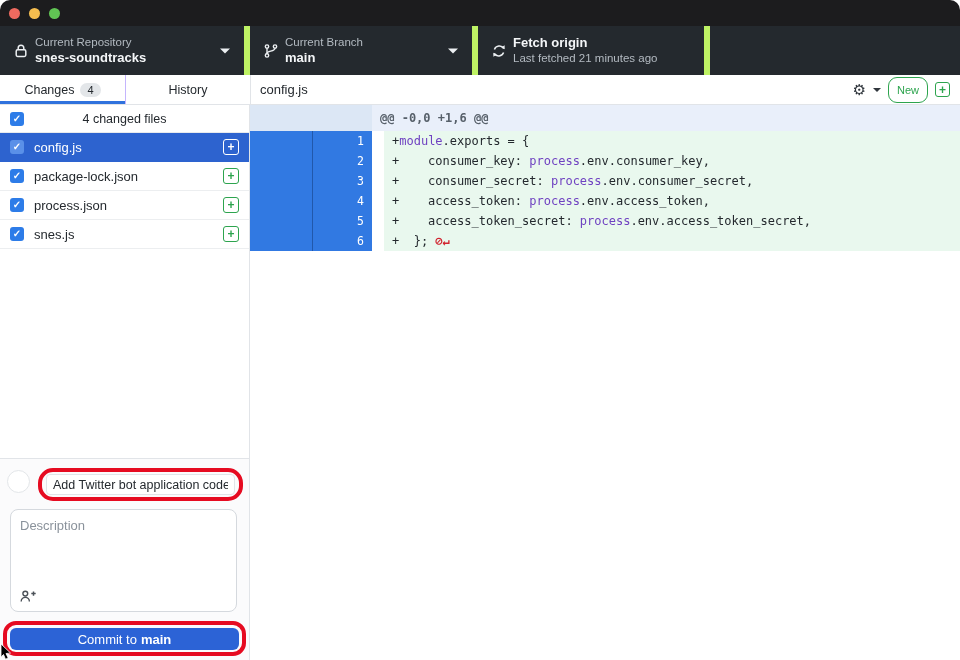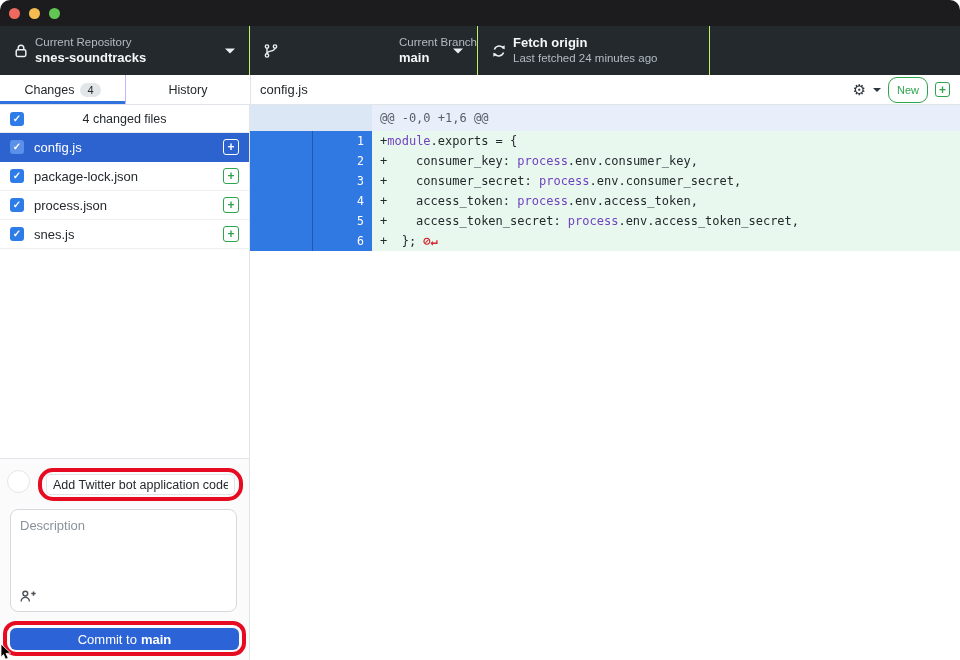--- a/index.html
+++ b/index.html
@@ -11,23 +11,23 @@
   
   .titlebar { position:absolute; top:0; left:0; right:0; height:26px; background:#1c1c1e; }
   .traffic { position:absolute; top:8px; left:9px; display:flex; gap:9px; }
   .light { width:11px; height:11px; border-radius:50%; }
   .light.red    { background:#ee6a5f; }
   .light.yellow { background:#f5bd4f; }
   .light.green  { background:#61c554; }
 
   
   .toolbar { position:absolute; top:26px; left:0; right:0; height:49px; background:#24292e; display:flex; }
-  .tb-section { position:relative; display:flex; align-items:center; border-right:1px solid #bef264; }
+  .tb-section { position:relative; display:flex; align-items:center; border-right:6px solid #bef264; }
   .tb-section.repo   { width:250px; }
-  .tb-section.branch { width:228px;justify-content:flex-end; }
+  .tb-section.branch { width:228px; }
   .tb-section.fetch  { width:232px; }
   .tb-icon { position:absolute; left:13px; top:50%; transform:translateY(-50%); width:16px; height:16px; }
   .tb-text { margin-left:35px; line-height:1.25; }
   .tb-label { font-size:11.5px; color:#b3bac1; }
   .tb-value { font-size:13px; font-weight:bold; color:#f4f6f8; }
   .tb-chevron { position:absolute; right:14px; top:50%; transform:translateY(-50%);
                 width:0; height:0; border-left:5px solid transparent; border-right:5px solid transparent;
                 border-top:5px solid #eceff2; }
   .tb-sub { font-size:11.5px; color:#b3bac1; font-weight:normal; }
 
@@ -89,29 +89,29 @@
   .description-box textarea::placeholder { color:#8a929b; }
   .coauthor-icon { position:absolute; left:8px; bottom:7px; width:18px; height:16px; }
   .commit-btn { position:absolute; left:10px; top:169px; width:229px; height:22px;
                 background:#2c63d6; border:none; border-radius:6px; color:#fff; font-size:13px;
                 font-family:"Liberation Sans", sans-serif; display:flex; align-items:center; justify-content:center; }
   .commit-btn b { margin-left:4px; }
 
   
   .main-pane { position:absolute; top:105px; left:250px; right:0; bottom:0; background:#fff;
                font-family:"DejaVu Sans Mono", monospace; }
-  .hunk-row { display:flex; height:26px; }
+  .hunk-row { display:flex; height:26px;font-weight:bold; }
   .hunk-gut { width:122px; background:#dce7f5; }
   .hunk-code { flex:1; background:#e9effa; font-size:12px; color:#57606a;
                display:flex; align-items:center; padding-left:8px; white-space:pre; }
   .diff-line { display:flex; height:20px; }
   .gut { background:#3179e2; color:#fff; font-size:11.5px; line-height:20px; text-align:right; }
   .gut.g1 { width:62px; }
   .gut.g2 { width:60px; border-left:1px solid rgba(16,48,104,0.45); padding-right:8px; }
-  .code-cell { flex:1; background:#e9f8ee; font-size:12px; line-height:20px; white-space:pre; padding-left:8px; }
+  .code-cell { flex:1; background:#e9f8ee; font-size:12px; line-height:20px; white-space:pre; padding-left:8px;margin-left:12px; }
   .seg-plain { color:#24292e; }
   .seg-keyword { color:#6f42c1; }
   .seg-no-newline { color:#d1242f; font-weight:bold; }
 
   .cursor { position:absolute; left:0px; top:644px; }
 </style>
 </head>
 <body>
 
 <div class="window">
@@ -154,21 +154,21 @@
 
     <div class="tb-section fetch">
       <svg class="tb-icon" viewBox="0 0 16 16" fill="none" stroke="#eceff2" stroke-width="1.5">
         <path d="M12.8 5.5 A5.3 5.3 0 0 0 3.4 6.5"></path>
         <path d="M3.2 10.5 A5.3 5.3 0 0 0 12.6 9.5"></path>
         <polygon points="13.6,2.2 13.7,6.3 10.2,4.6" fill="#eceff2" stroke="none"></polygon>
         <polygon points="2.4,13.8 2.3,9.7 5.8,11.4" fill="#eceff2" stroke="none"></polygon>
       </svg>
       <div class="tb-text">
         <div class="tb-value">Fetch origin</div>
-        <div class="tb-sub">Last fetched 24 minutes ago</div>
+        <div class="tb-sub">Last fetched 21 minutes ago</div>
       </div>
     </div>
   </div>
 
   <div class="tabs-row">
     <div class="tab active">
       <span>Changes</span>
       <span class="tab-badge">4</span>
     </div>
     <div class="tab">

